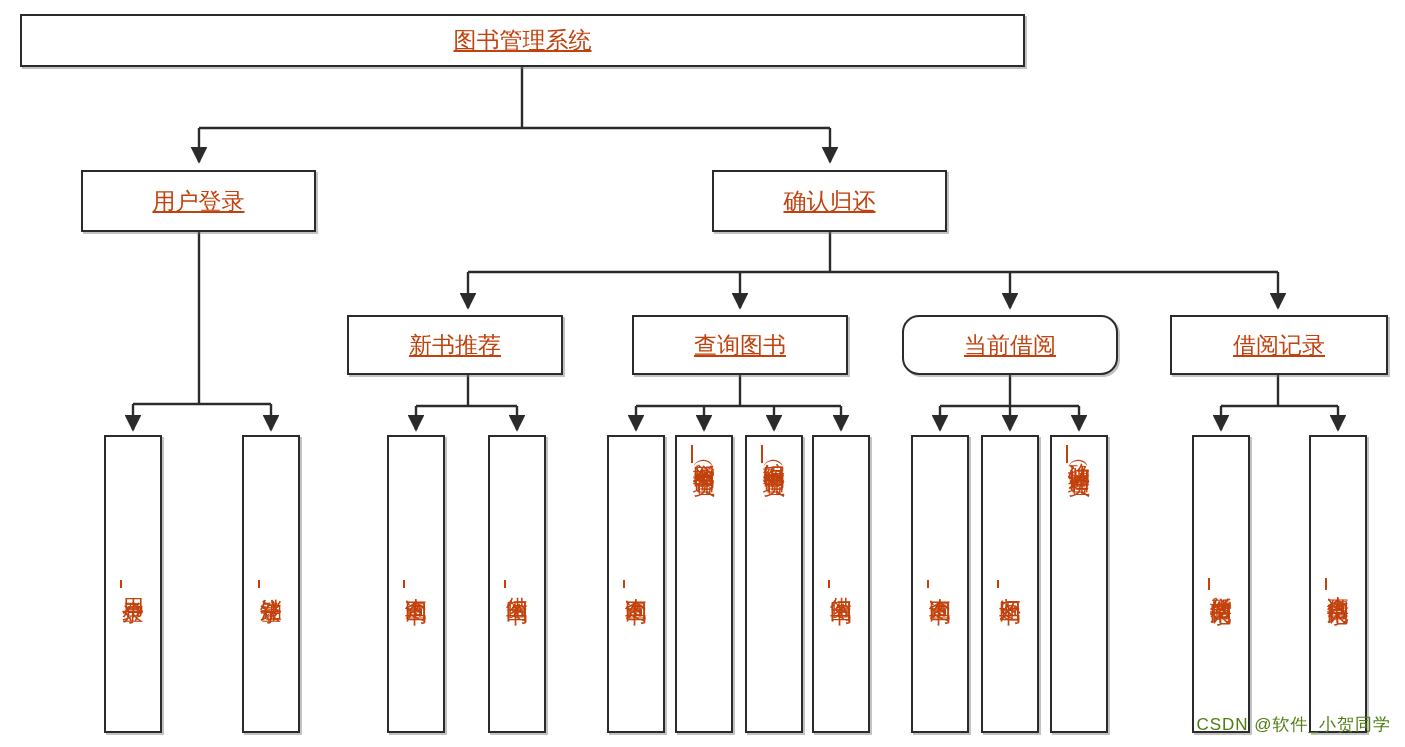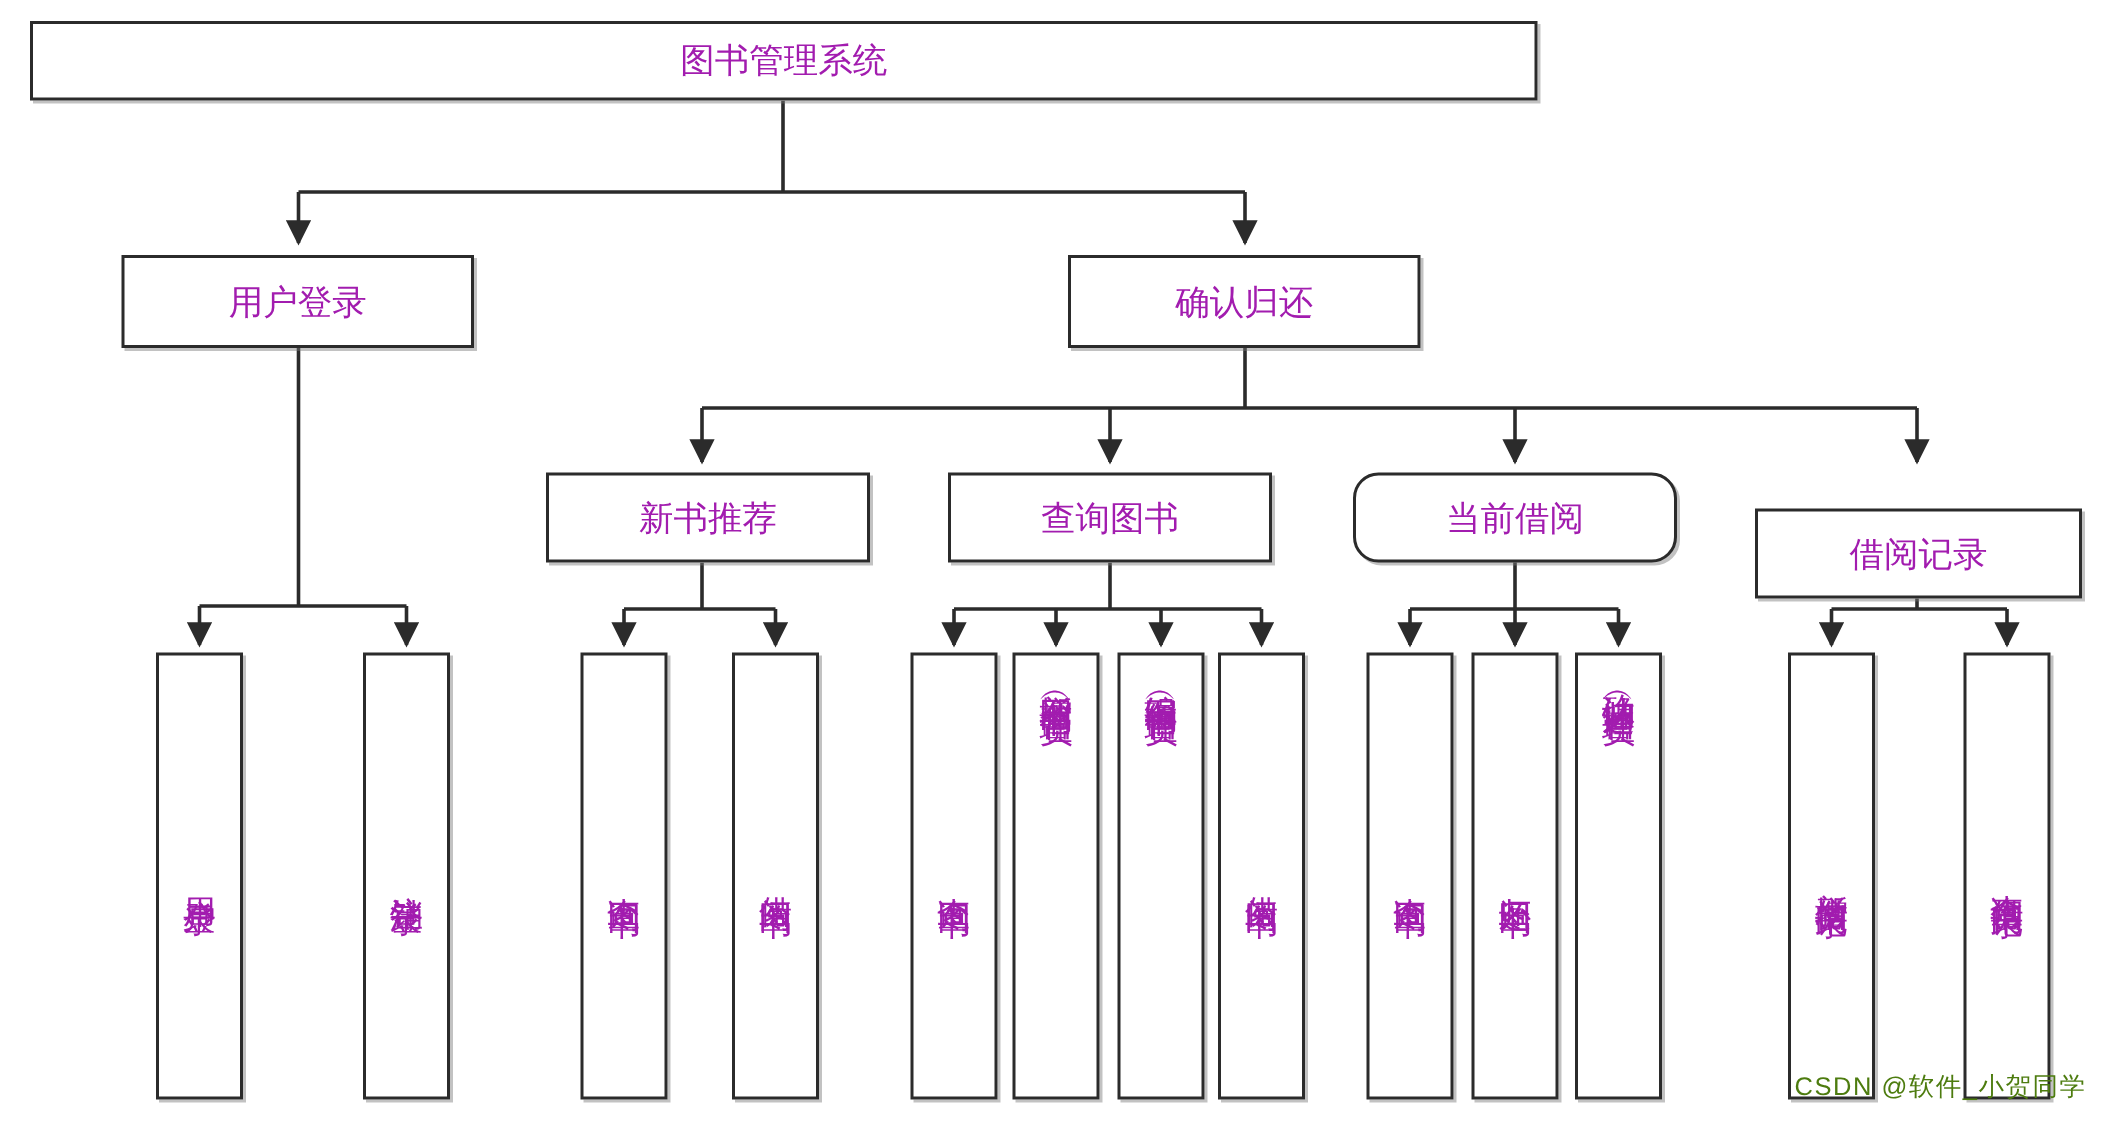--- a/index.html
+++ b/index.html
@@ -28,22 +28,23 @@
   }
   .node {
     position: absolute;
     box-sizing: border-box;
     border: 2px solid #2b2b2b;
     background: #ffffff;
     box-shadow: 2px 2px 0 rgba(120,120,120,0.45);
     display: flex;
     align-items: center;
     justify-content: center;
-    color: #a21caf;
+    color: #c2410c;
     z-index: 2;
+    text-decoration: underline;
   }
   .node .label {
     display: block;
     text-align: center;
     line-height: 1.05;
     white-space: nowrap;
   }
   
   .node.h .label {
     font-size: 23px;
@@ -139,30 +140,30 @@
     <span class="label">图书管理系统</span>
   </div>
 
   <div class="node h" style="left:81px; top:170px; width:235px; height:62px;">
     <span class="label">用户登录</span>
   </div>
   <div class="node h" style="left:712px; top:170px; width:235px; height:62px;">
     <span class="label">确认归还</span>
   </div>
 
-  <div class="node h" style="left:364px; top:315px; width:216px; height:60px;">
+  <div class="node h" style="left:347px; top:315px; width:216px; height:60px;">
     <span class="label">新书推荐</span>
   </div>
   <div class="node h" style="left:632px; top:315px; width:216px; height:60px;">
     <span class="label">查询图书</span>
   </div>
   <div class="node h" style="left:902px; top:315px; width:216px; height:60px;border-radius:17px;">
     <span class="label">当前借阅</span>
   </div>
-  <div class="node h" style="left:1170px; top:315px; width:218px; height:60px;margin-top:24px;">
+  <div class="node h" style="left:1170px; top:315px; width:218px; height:60px;">
     <span class="label">借阅记录</span>
   </div>
 
   <div class="node v centered" style="left:104px; top:435px; width:58px; height:298px;">
     <span class="label">用户登录</span>
   </div>
   <div class="node v centered" style="left:242px; top:435px; width:58px; height:298px;">
     <span class="label">注销登录</span>
   </div>
 

